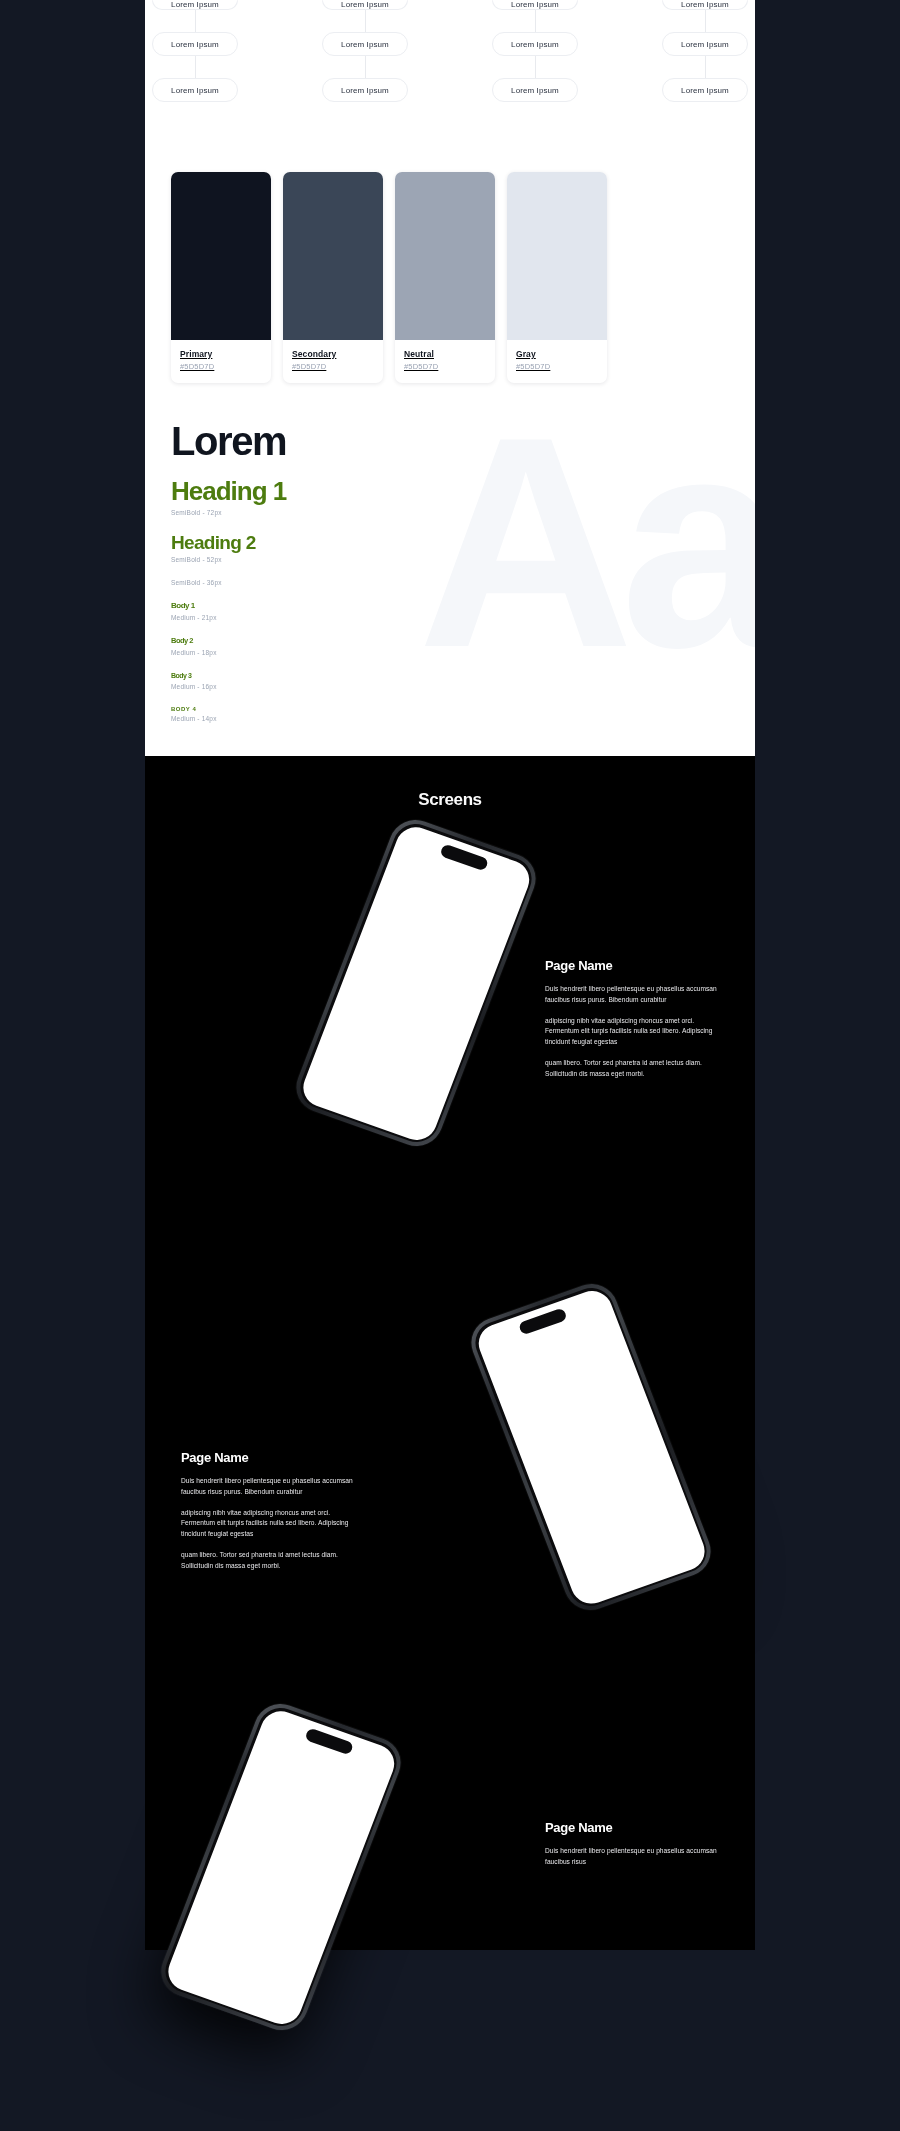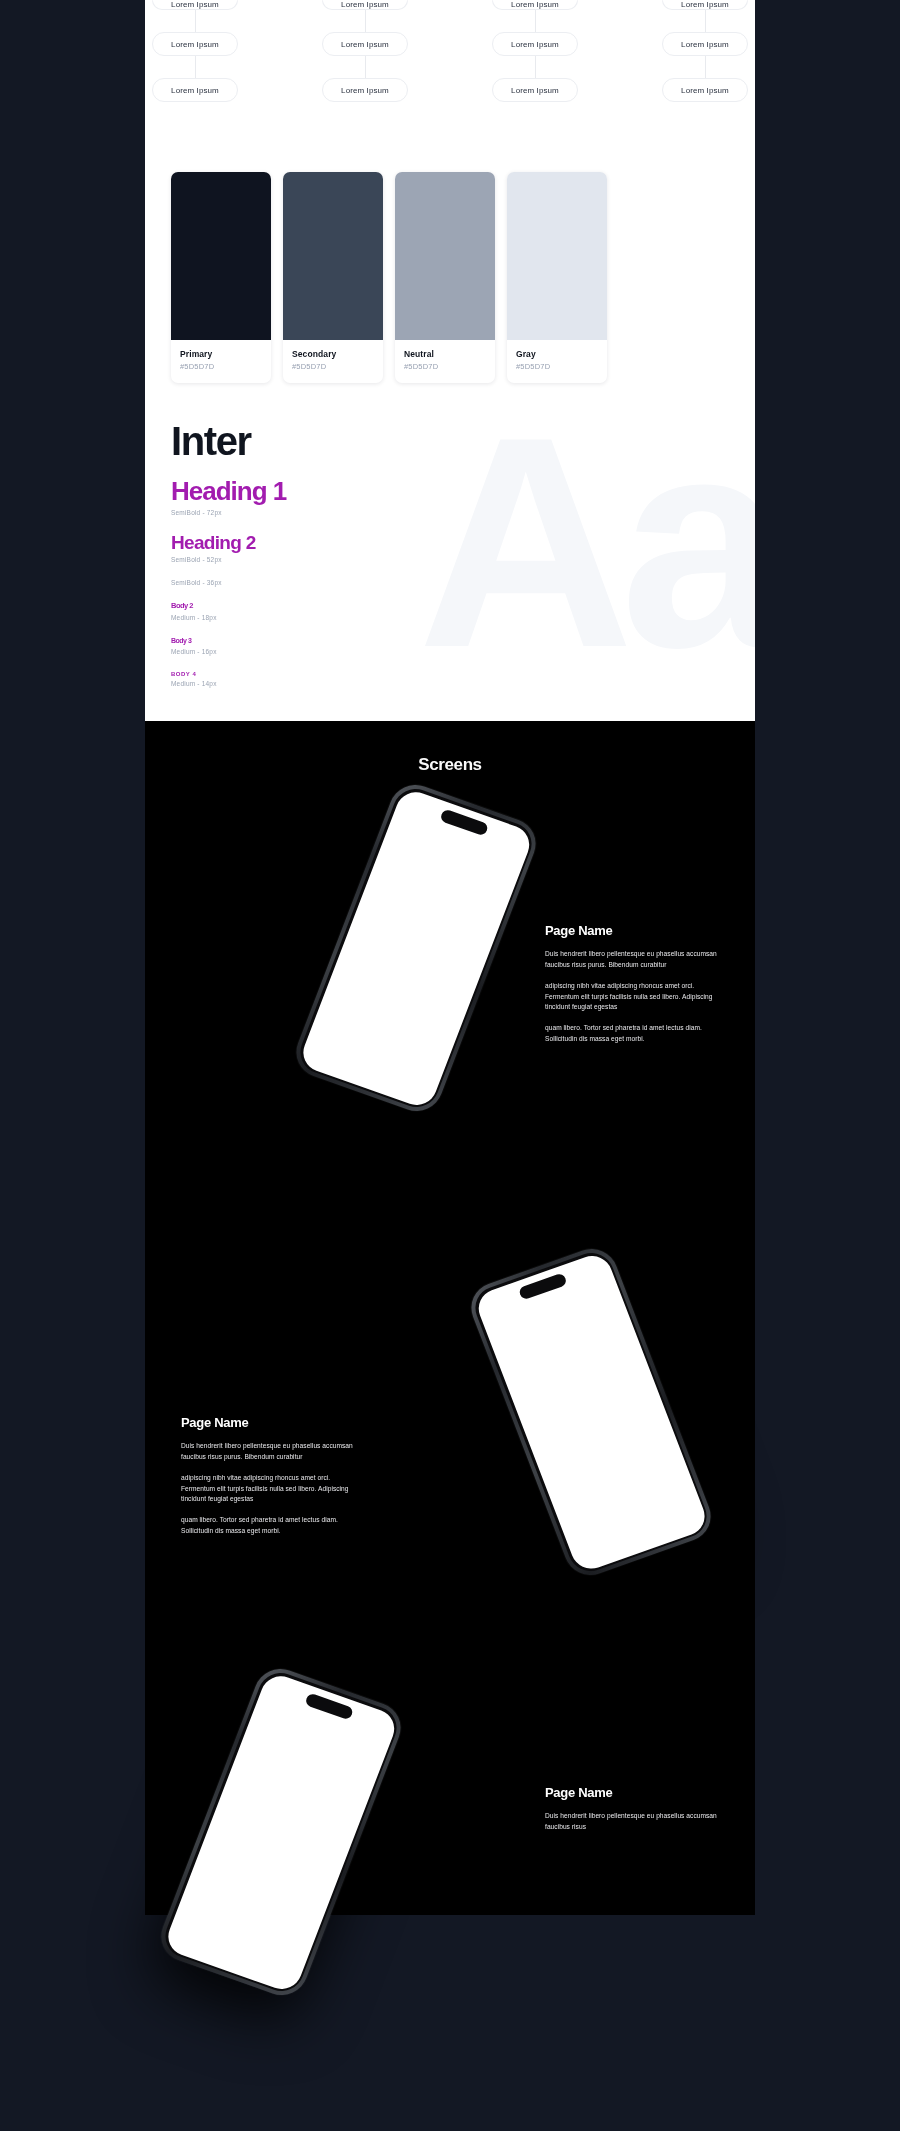--- a/index.html
+++ b/index.html
@@ -19,41 +19,41 @@
   .sm-connector { width:1px; height:22px; background:#e8eaee; }
   .sm-node {
     width:86px; height:24px; border:1px solid #eceef2; border-radius:13px;
     background:#fff; display:flex; align-items:center; justify-content:center;
     font-size:8px; color:#2b3240; letter-spacing:.1px; white-space:nowrap;
   }
   .sm-node.cut { border-top-color:transparent; border-radius:0 0 13px 13px; height:10px; align-items:flex-end; overflow:hidden; }
 
   
   .palette-wrap { background:#fff; padding:24px 26px 8px 26px; }
-  .palette { display:flex; gap:12px; }
+  .palette { display:flex; gap:12px;text-decoration:underline; }
   .swatch-card {
     width:100px; border-radius:7px; overflow:hidden; background:#fff;
     box-shadow:0 1px 4px rgba(18,24,38,.10);
   }
   .swatch-chip { height:168px; width:100%; }
   .swatch-meta { padding:9px 9px 12px 9px; }
   .swatch-name { font-size:8.5px; font-weight:bold; color:#10151f; letter-spacing:.1px; }
   .swatch-hex { font-size:7.5px; color:#98a1b2; margin-top:3px; letter-spacing:.2px; }
 
   
   .typo-wrap { background:#fff; padding:30px 26px 34px 26px; position:relative; overflow:hidden; }
   .typo-watermark {
     position:absolute; right:-18px; top:34px; font-size:300px; line-height:.78;
     font-weight:bold; color:#f5f7fa; letter-spacing:-14px; user-select:none; z-index:0;
   }
   .typo-inner { position:relative; z-index:1; }
   .font-title { font-size:40px; font-weight:bold; color:#10151f; letter-spacing:-1.4px; line-height:1; }
   .typo-row { margin-top:16px; }
   .typo-row:first-of-type { margin-top:22px; }
-  .typo-sample { color:#a21caf; font-weight:bold; line-height:1.12; letter-spacing:-.5px; }
+  .typo-sample { color:#4d7c0f; font-weight:bold; line-height:1.12; letter-spacing:-.5px; }
   .typo-spec { font-size:6.5px; color:#9aa3b2; margin-top:3px; letter-spacing:.2px; }
   .s-h1 { font-size:26px; letter-spacing:-1px; }
   .s-h2 { font-size:19px; letter-spacing:-.7px; }
   .s-h3 { font-size:13px; letter-spacing:-.4px; }
   .s-h4 { font-size:9.5px; letter-spacing:-.2px; }
   .s-b1 { font-size:8px; }
   .s-b2 { font-size:7.5px; }
   .s-b3 { font-size:7px; }
   .s-b4 { font-size:6px; text-transform:uppercase; letter-spacing:.5px; }
 
@@ -197,32 +197,36 @@
           </div>
         </div>
 
       </div>
     </section>
 
     <section class="typo-wrap">
       <div class="typo-watermark">Aa</div>
       <div class="typo-inner">
 
-        <div class="font-title">Inter</div>
+        <div class="font-title">Lorem</div>
 
         <div class="typo-row">
           <div class="typo-sample s-h1">Heading 1</div>
           <div class="typo-spec">SemiBold - 72px</div>
         </div>
         <div class="typo-row">
           <div class="typo-sample s-h2">Heading 2</div>
           <div class="typo-spec">SemiBold - 52px</div>
         </div>
         <div class="typo-row">
           <div class="typo-spec">SemiBold - 36px</div>
+        </div>
+        <div class="typo-row">
+          <div class="typo-sample s-b1">Body 1</div>
+          <div class="typo-spec">Medium - 21px</div>
         </div>
         <div class="typo-row">
           <div class="typo-sample s-b2">Body 2</div>
           <div class="typo-spec">Medium - 18px</div>
         </div>
         <div class="typo-row">
           <div class="typo-sample s-b3">Body 3</div>
           <div class="typo-spec">Medium - 16px</div>
         </div>
         <div class="typo-row">

